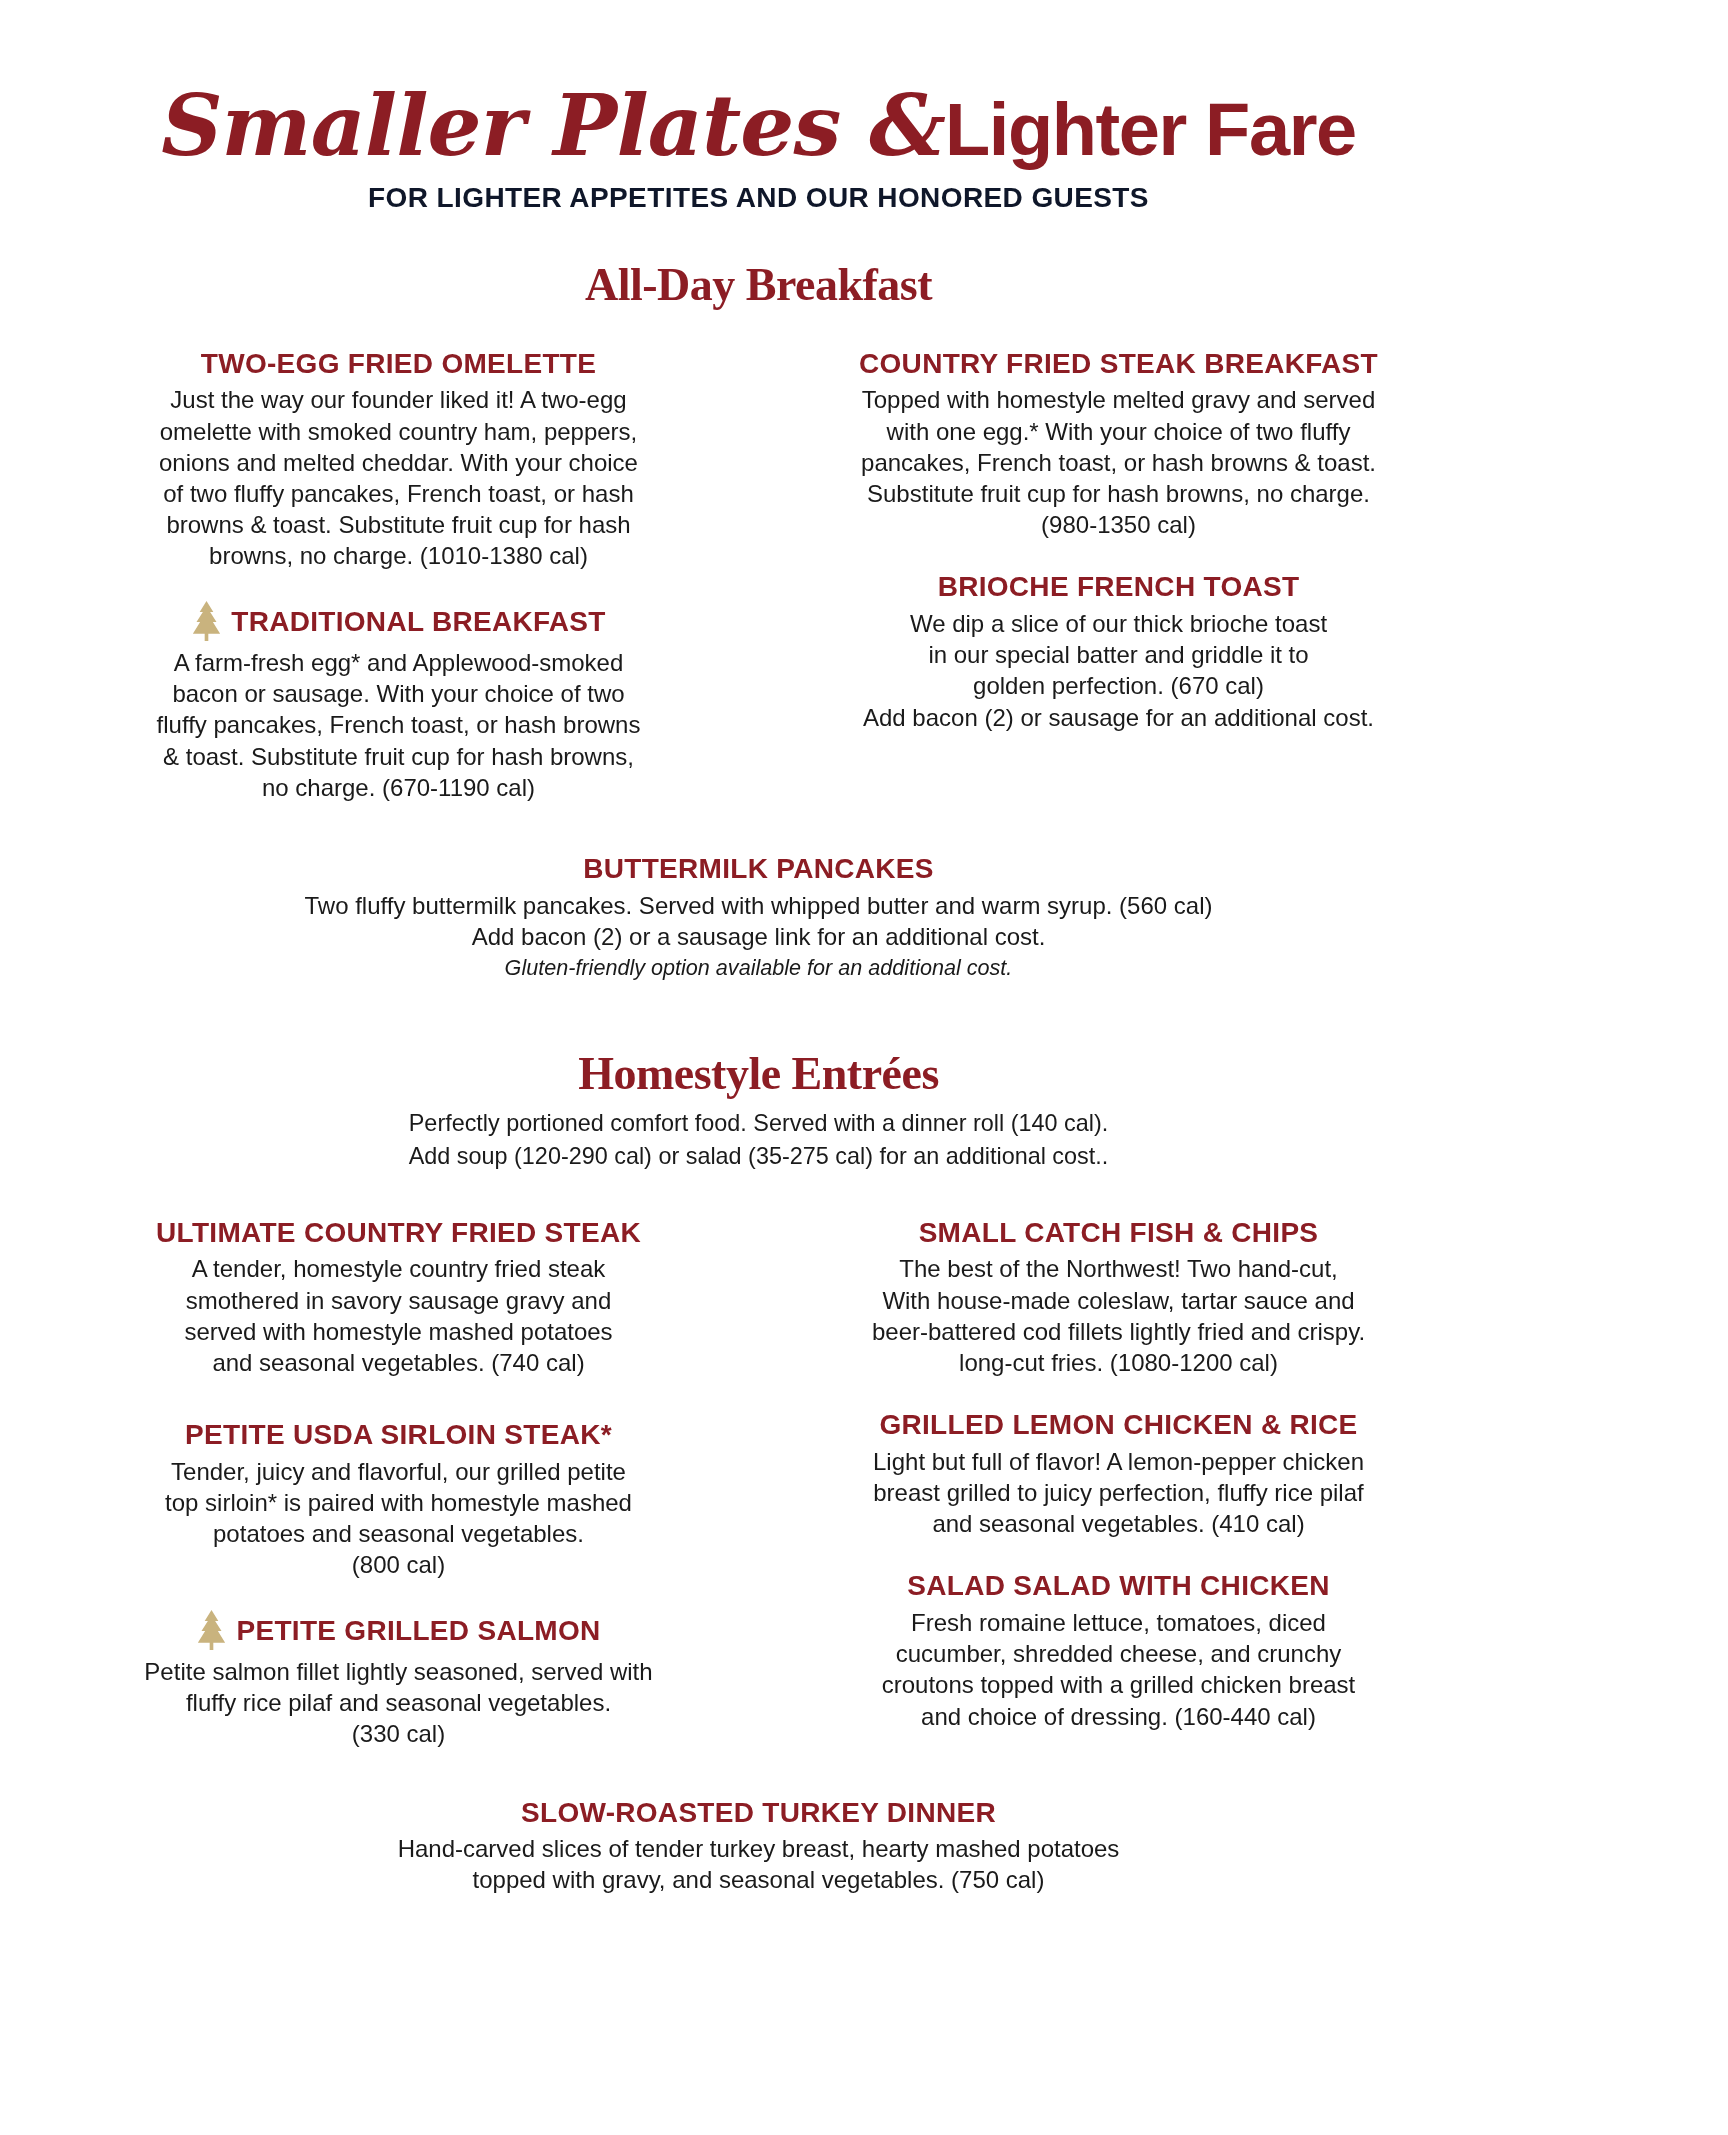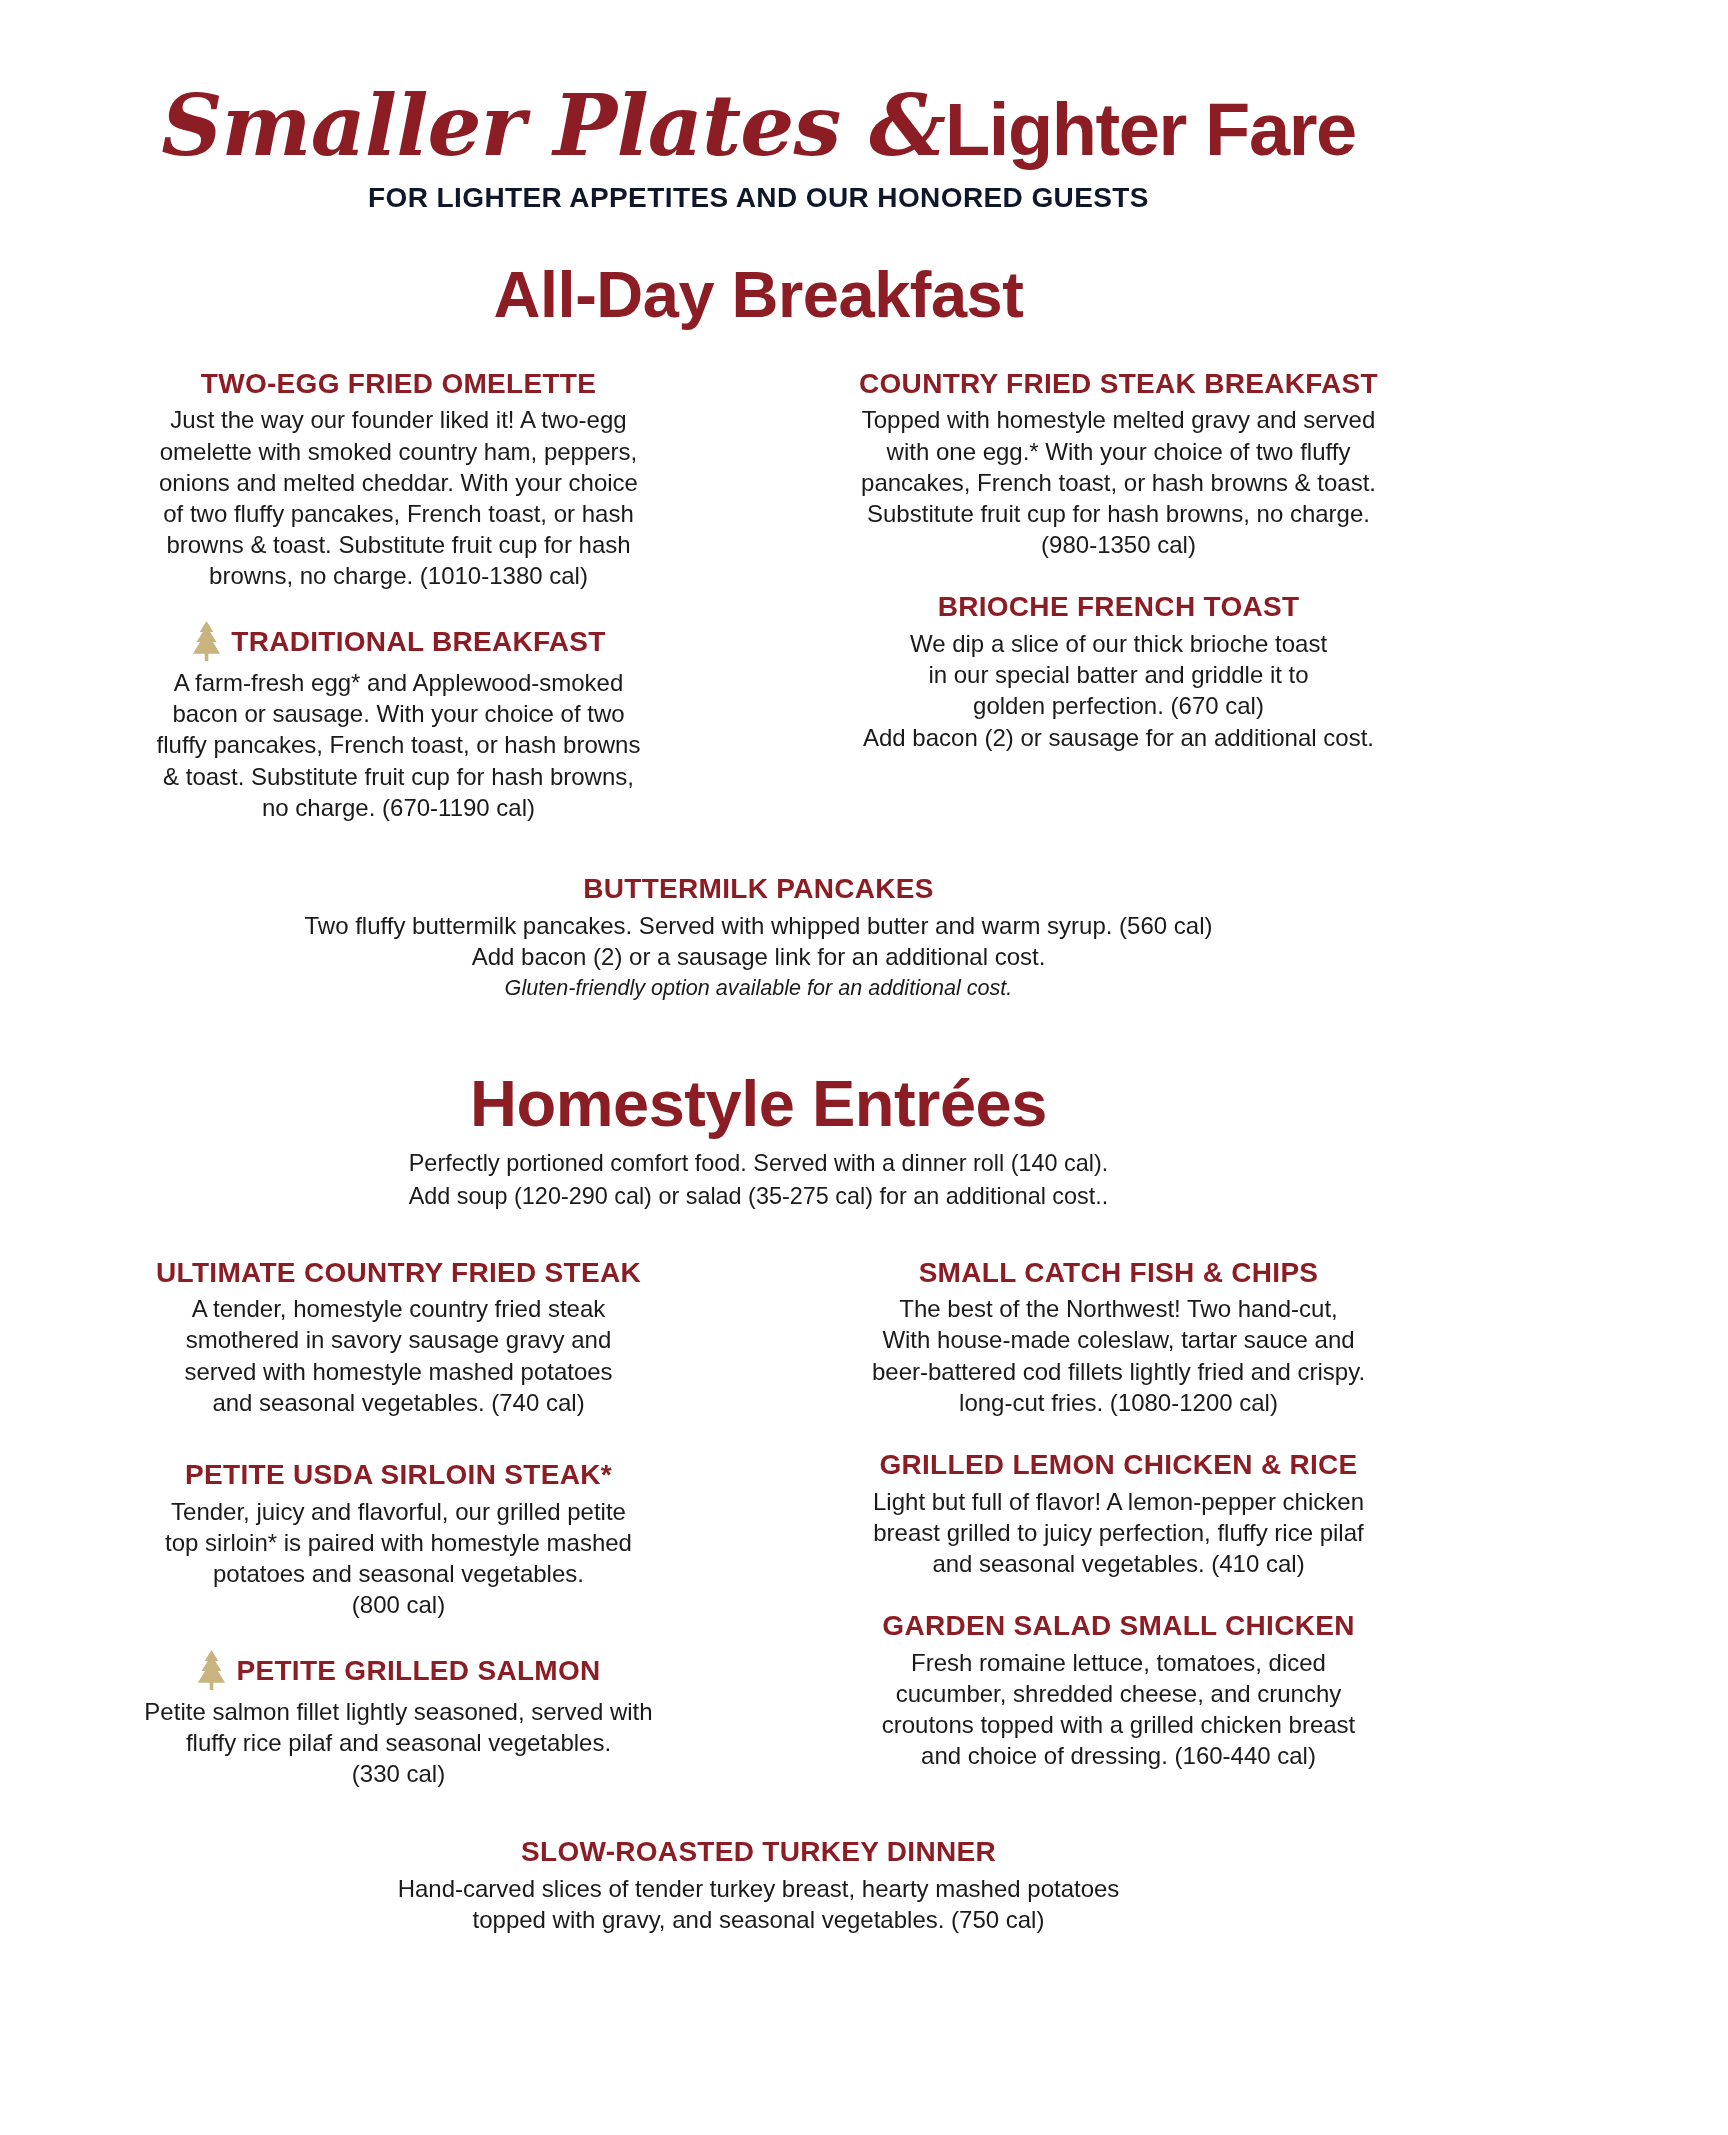--- a/index.html
+++ b/index.html
@@ -55,23 +55,23 @@
     font-weight: 700;
     font-size: 28px;
     letter-spacing: 0.4px;
     margin-top: 14.4px;
   }
 
   
   .section-heading {
     text-align: center;
     color: #8C1D24;
-    font-family: Liberation Sans, sans-serif;
-    font-weight: 700;
-    font-size: 65px;
+    font-family: Liberation Serif, serif;
+    font-weight: 700;
+    font-size: 46px;
     letter-spacing: -0.5px;
     line-height: 1.05;
   }
   .section-sub {
     text-align: center;
     font-size: 23.4px;
     line-height: 1.42;
     color: #1a1a1a;
     margin-top: 9px;
   }
@@ -305,21 +305,21 @@
           </div>
           <div class="item-desc">
             <div class="line">Light but full of flavor! A lemon-pepper chicken</div>
             <div class="line">breast grilled to juicy perfection, fluffy rice pilaf</div>
             <div class="line">and seasonal vegetables. (410 cal)</div>
           </div>
         </div>
 
         <div class="item" style="margin-top:31px;">
           <div class="item-title">
-            <span class="label">GARDEN SALAD SMALL CHICKEN</span>
+            <span class="label">SALAD SALAD WITH CHICKEN</span>
           </div>
           <div class="item-desc">
             <div class="line">Fresh romaine lettuce, tomatoes, diced</div>
             <div class="line">cucumber, shredded cheese, and crunchy</div>
             <div class="line">croutons topped with a grilled chicken breast</div>
             <div class="line">and choice of dressing. (160-440 cal)</div>
           </div>
         </div>
 
       </div>

